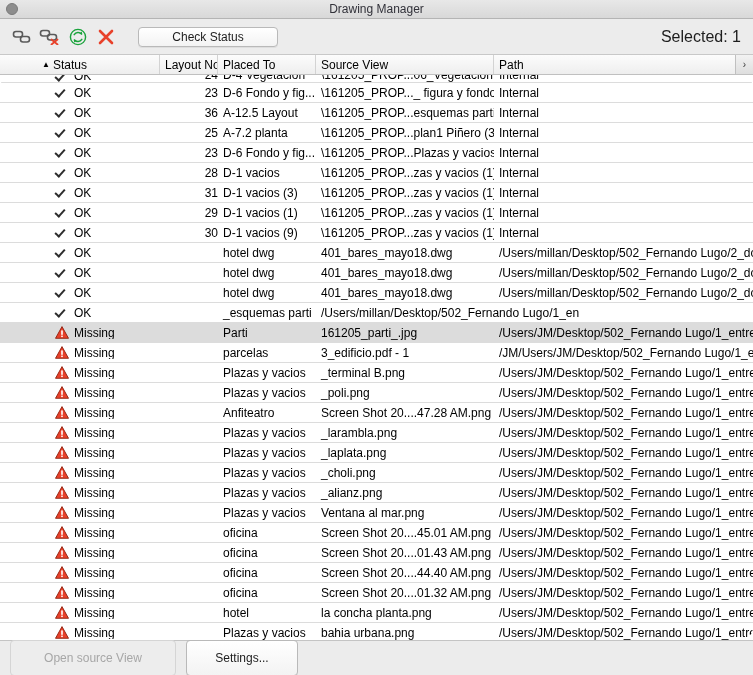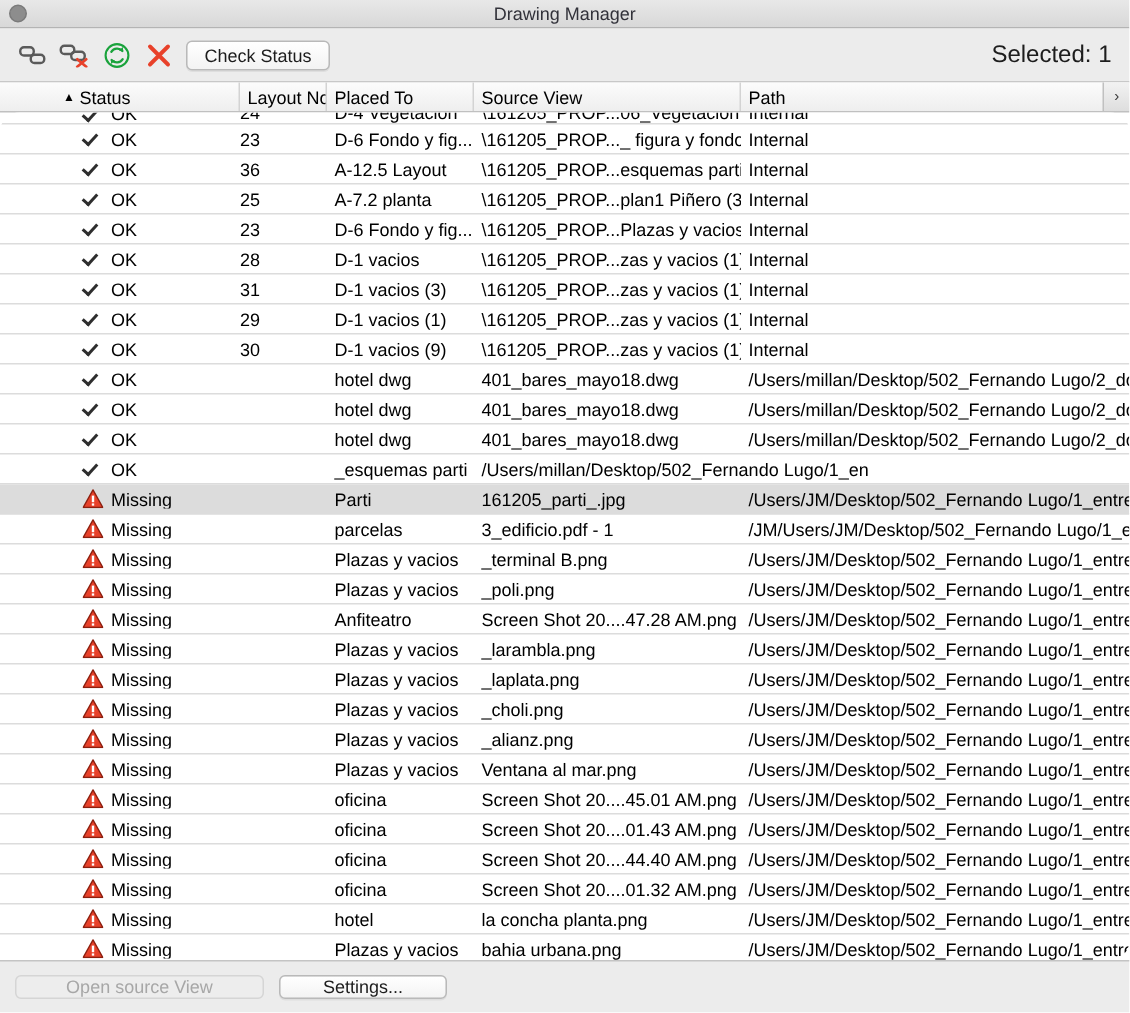--- a/index.html
+++ b/index.html
@@ -67,22 +67,22 @@
   }
   .tool-icon {
     width: 28px;
     height: 26px;
     display: flex;
     align-items: center;
     justify-content: center;
     cursor: default;
   }
   .check-status-btn {
-    margin-left: 4px;
-    width: 96px;
+    margin-left: 18px;
+    width: 140px;
     height: 20px;
     background: linear-gradient(#ffffff, #f3f3f3);
     border: 1px solid #b9b9b9;
     border-radius: 4px;
     box-shadow: 0 1px 0 rgba(0,0,0,0.06);
     font-size: 12px;
     color: #1d1d1d;
     font-family: "Liberation Sans", sans-serif;
     display: flex;
     align-items: center;
@@ -175,21 +175,21 @@
     padding-left: 5px;
   }
   .c-status {
     width: 160px;
     display: flex;
     align-items: center;
     padding-left: 55px;
   }
   .c-layoutno {
     width: 58px;
-    text-align: left;
+    text-align: right;
     padding-left: 0;
   }
   .c-placedto { width: 98px; }
   .c-sourceview { width: 178px; }
   .c-path { flex: 1; }
 
   .status-glyph {
     width: 16px;
     display: inline-flex;
     align-items: center;
@@ -225,21 +225,21 @@
     height: 34px;
     min-height: 34px;
     background: #ececec;
     border-top: 1px solid #c4c4c4;
     display: flex;
     align-items: center;
     padding-left: 10px;
     gap: 10px;
   }
   .btn {
-    height: 16px;
+    height: 36px;
     border-radius: 4px;
     font-size: 12px;
     font-family: "Liberation Sans", sans-serif;
     display: flex;
     align-items: center;
     justify-content: center;
     box-sizing: border-box;
     cursor: default;
     padding: 0;
   }

